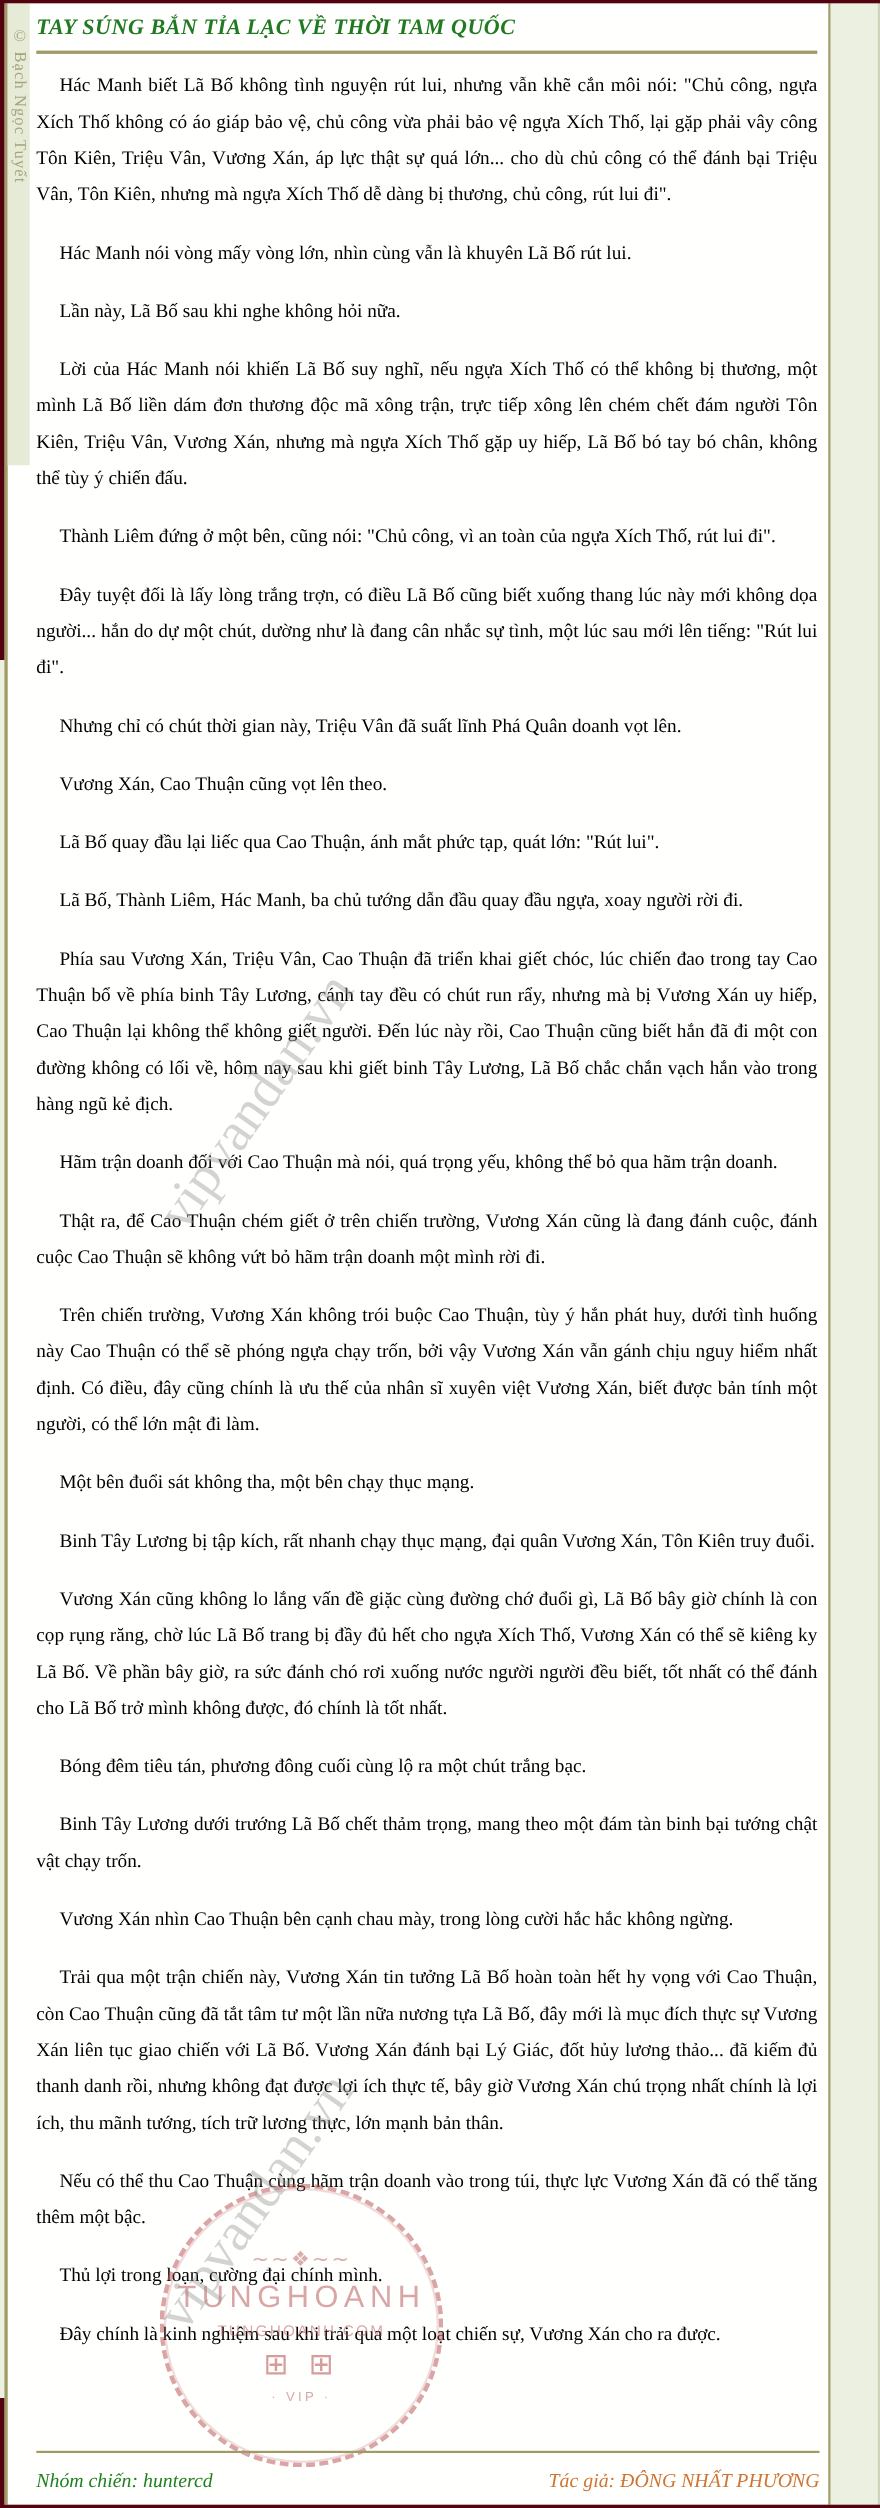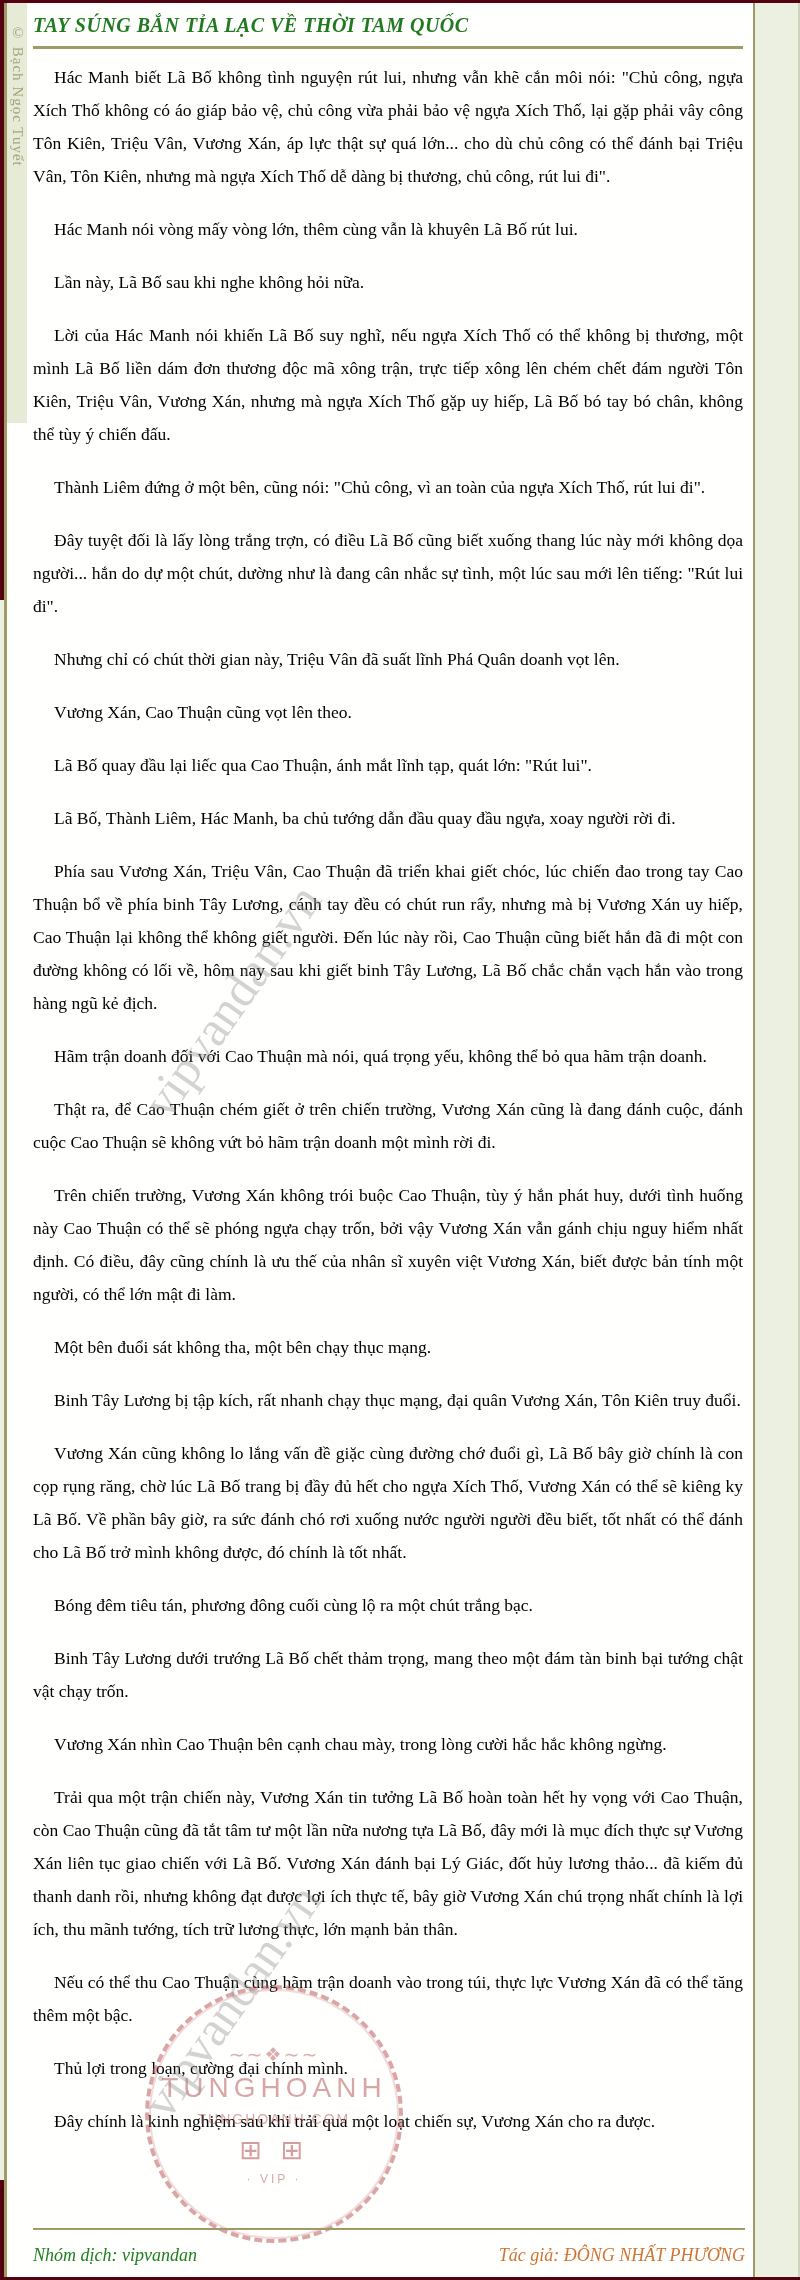--- a/index.html
+++ b/index.html
@@ -89,28 +89,28 @@
 <div class="bar-top"></div>
 <div class="accent-left-top"></div>
 <div class="accent-left-bottom"></div>
 <div class="right-edge-line"></div>
 
 <div class="panel">
   <div class="inner">
     <div class="page-title">TAY SÚNG BẮN TỈA LẠC VỀ THỜI TAM QUỐC</div>
     <hr class="title-rule">
     <p class="para">Hác Manh biết Lã Bố không tình nguyện rút lui, nhưng vẫn khẽ cắn môi nói: "Chủ công, ngựa Xích Thố không có áo giáp bảo vệ, chủ công vừa phải bảo vệ ngựa Xích Thố, lại gặp phải vây công Tôn Kiên, Triệu Vân, Vương Xán, áp lực thật sự quá lớn... cho dù chủ công có thể đánh bại Triệu Vân, Tôn Kiên, nhưng mà ngựa Xích Thố dễ dàng bị thương, chủ công, rút lui đi".</p>
-    <p class="para">Hác Manh nói vòng mấy vòng lớn, thêm cùng vẫn là khuyên Lã Bố rút lui.</p>
+    <p class="para">Hác Manh nói vòng mấy vòng lớn, nhìn cùng vẫn là khuyên Lã Bố rút lui.</p>
     <p class="para">Lần này, Lã Bố sau khi nghe không hỏi nữa.</p>
     <p class="para">Lời của Hác Manh nói khiến Lã Bố suy nghĩ, nếu ngựa Xích Thố có thể không bị thương, một mình Lã Bố liền dám đơn thương độc mã xông trận, trực tiếp xông lên chém chết đám người Tôn Kiên, Triệu Vân, Vương Xán, nhưng mà ngựa Xích Thố gặp uy hiếp, Lã Bố bó tay bó chân, không thể tùy ý chiến đấu.</p>
     <p class="para">Thành Liêm đứng ở một bên, cũng nói: "Chủ công, vì an toàn của ngựa Xích Thố, rút lui đi".</p>
     <p class="para">Đây tuyệt đối là lấy lòng trắng trợn, có điều Lã Bố cũng biết xuống thang lúc này mới không dọa người... hắn do dự một chút, dường như là đang cân nhắc sự tình, một lúc sau mới lên tiếng: "Rút lui đi".</p>
     <p class="para">Nhưng chỉ có chút thời gian này, Triệu Vân đã suất lĩnh Phá Quân doanh vọt lên.</p>
     <p class="para">Vương Xán, Cao Thuận cũng vọt lên theo.</p>
-    <p class="para">Lã Bố quay đầu lại liếc qua Cao Thuận, ánh mắt lĩnh tạp, quát lớn: "Rút lui".</p>
+    <p class="para">Lã Bố quay đầu lại liếc qua Cao Thuận, ánh mắt phức tạp, quát lớn: "Rút lui".</p>
     <p class="para">Lã Bố, Thành Liêm, Hác Manh, ba chủ tướng dẫn đầu quay đầu ngựa, xoay người rời đi.</p>
     <p class="para">Phía sau Vương Xán, Triệu Vân, Cao Thuận đã triển khai giết chóc, lúc chiến đao trong tay Cao Thuận bổ về phía binh Tây Lương, cánh tay đều có chút run rẩy, nhưng mà bị Vương Xán uy hiếp, Cao Thuận lại không thể không giết người. Đến lúc này rồi, Cao Thuận cũng biết hắn đã đi một con đường không có lối về, hôm nay sau khi giết binh Tây Lương, Lã Bố chắc chắn vạch hắn vào trong hàng ngũ kẻ địch.</p>
     <p class="para">Hãm trận doanh đối với Cao Thuận mà nói, quá trọng yếu, không thể bỏ qua hãm trận doanh.</p>
     <p class="para">Thật ra, để Cao Thuận chém giết ở trên chiến trường, Vương Xán cũng là đang đánh cuộc, đánh cuộc Cao Thuận sẽ không vứt bỏ hãm trận doanh một mình rời đi.</p>
     <p class="para">Trên chiến trường, Vương Xán không trói buộc Cao Thuận, tùy ý hắn phát huy, dưới tình huống này Cao Thuận có thể sẽ phóng ngựa chạy trốn, bởi vậy Vương Xán vẫn gánh chịu nguy hiểm nhất định. Có điều, đây cũng chính là ưu thế của nhân sĩ xuyên việt Vương Xán, biết được bản tính một người, có thể lớn mật đi làm.</p>
     <p class="para">Một bên đuổi sát không tha, một bên chạy thục mạng.</p>
     <p class="para">Binh Tây Lương bị tập kích, rất nhanh chạy thục mạng, đại quân Vương Xán, Tôn Kiên truy đuổi.</p>
     <p class="para">Vương Xán cũng không lo lắng vấn đề giặc cùng đường chớ đuổi gì, Lã Bố bây giờ chính là con cọp rụng răng, chờ lúc Lã Bố trang bị đầy đủ hết cho ngựa Xích Thố, Vương Xán có thể sẽ kiêng ky Lã Bố. Về phần bây giờ, ra sức đánh chó rơi xuống nước người người đều biết, tốt nhất có thể đánh cho Lã Bố trở mình không được, đó chính là tốt nhất.</p>
     <p class="para">Bóng đêm tiêu tán, phương đông cuối cùng lộ ra một chút trắng bạc.</p>
     <p class="para">Binh Tây Lương dưới trướng Lã Bố chết thảm trọng, mang theo một đám tàn binh bại tướng chật vật chạy trốn.</p>
@@ -133,18 +133,18 @@
   <div class="stamp-ornament">∼∼❖∼∼</div>
   <div class="stamp-name">TUNGHOANH</div>
   <div class="stamp-domain">· TUNGHOANH.COM ·</div>
   <div class="stamp-seals">⊞ ⊞</div>
   <div class="stamp-vip">· VIP ·</div>
 </div>
 
 <div class="footer">
   <hr class="footer-rule">
   <div class="footer-row">
-    <span class="translator">Nhóm dịch: vipvandan</span>
+    <span class="translator">Nhóm chiến: huntercd</span>
     <span class="author">Tác giả: ĐÔNG NHẤT PHƯƠNG</span>
   </div>
 </div>
 
 <div class="bar-bottom"></div>
 
 </body></html>

